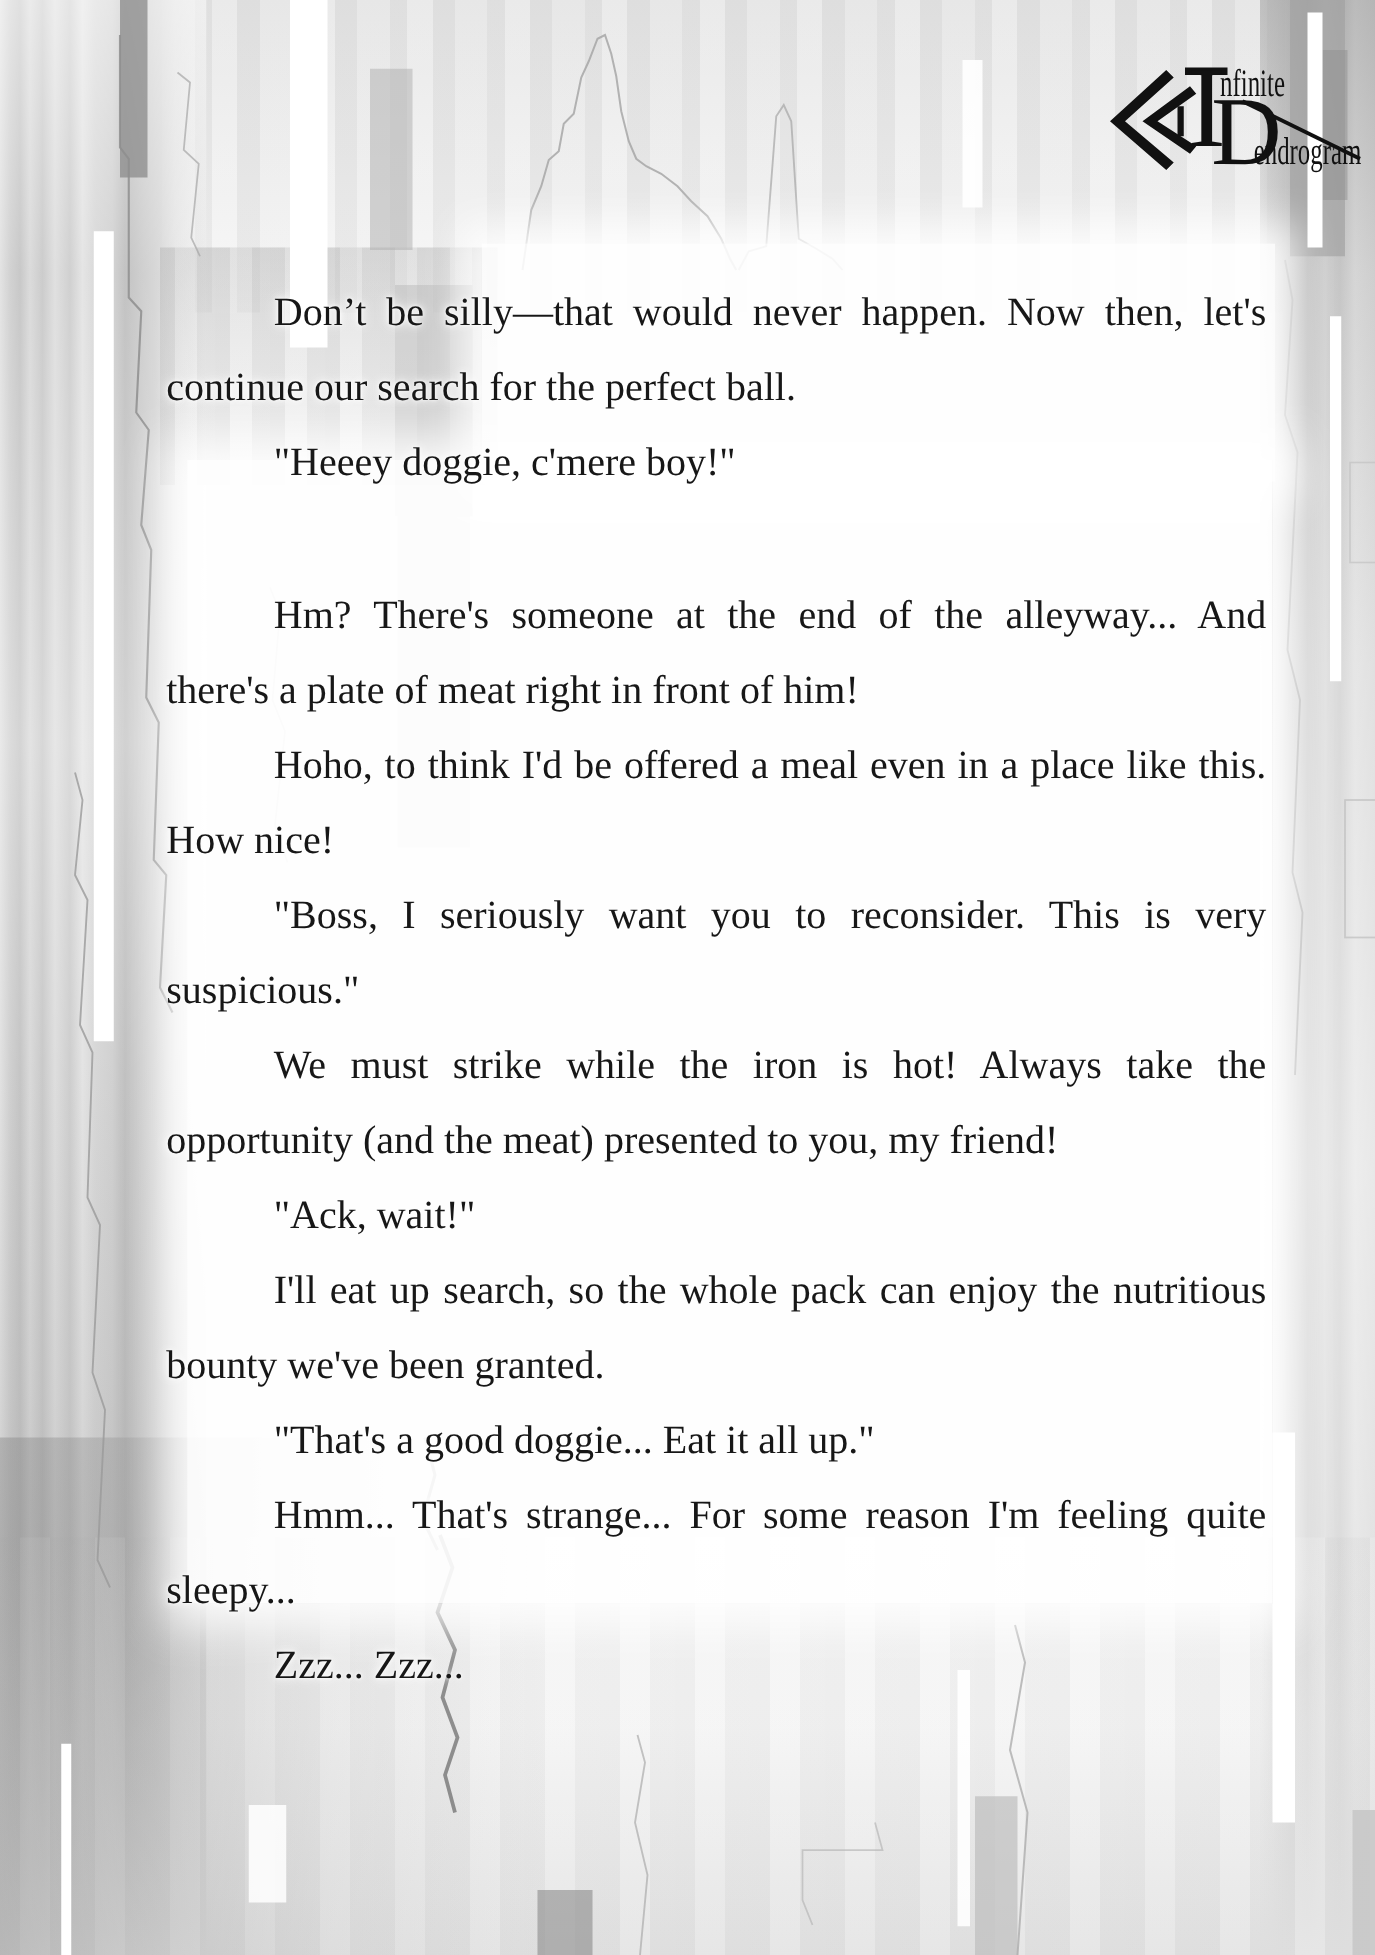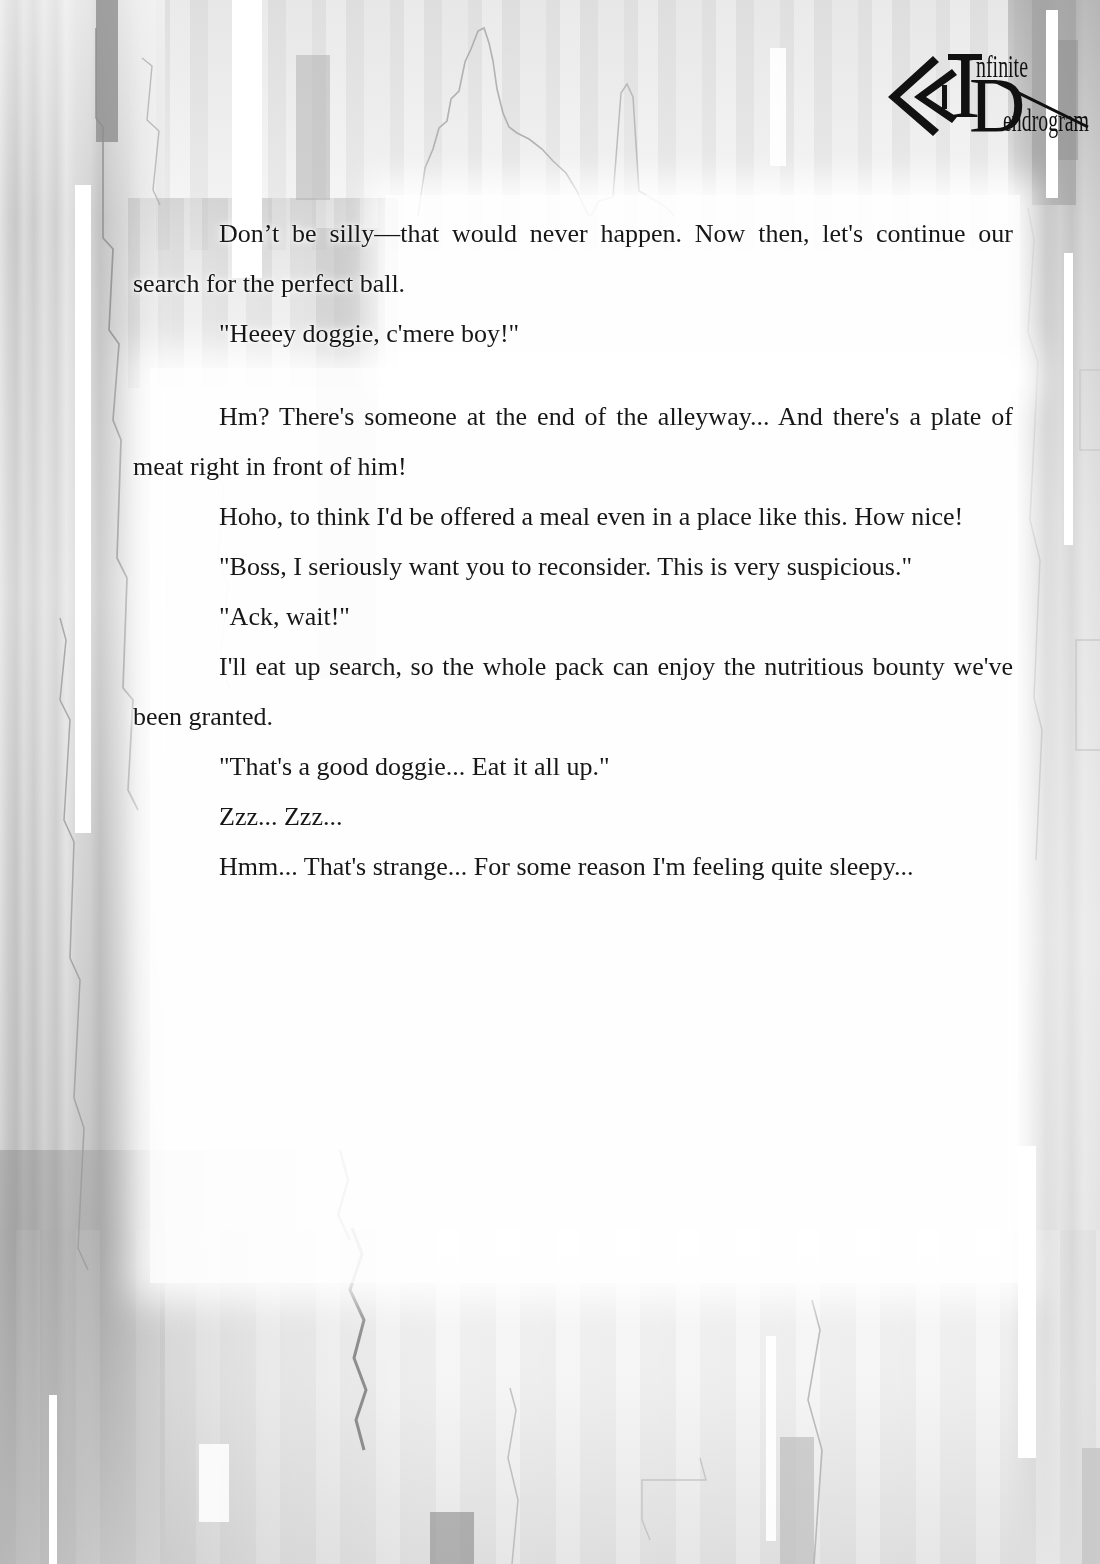--- a/index.html
+++ b/index.html
@@ -77,29 +77,29 @@
     left:150px;top:368px;width:868px;height:915px;
     background:rgba(255,255,255,0.90);
     box-shadow:0 0 34px 18px rgba(255,255,255,0.88);
   }
   .glitch-svg{position:absolute;left:0;top:0;width:1100px;height:1564px;}
   
   .logo{position:absolute;left:876px;top:47px;width:215px;height:95px;}
   .logo svg{width:100%;height:100%;}
   
   .text-block{
-    position:absolute;left:133px;top:209px;width:880px;
-    font-size:26px;line-height:50px;color:#171717;
+    position:absolute;left:133px;top:219px;width:880px;
+    font-size:32px;line-height:60px;color:#171717;
     text-align:justify;
   }
   .para{
     margin:0;text-indent:86px;
     text-shadow:0 0 3px #fff,0 0 7px #fff,0 0 12px #fff;
   }
-  .para.gap-before{margin-top:33px;}
+  .para.gap-before{margin-top:62px;}
 </style>
 </head>
 <body>
 
 <div id="page">
 
   <div class="bg top-strip"></div>
   <div class="bg left-strip"></div>
   <div class="bg right-strip"></div>
   <div class="bg bottom-strip"></div>
@@ -162,20 +162,21 @@
       </g>
     </svg>
   </div>
 
   <main class="text-block">
     <p class="para">Don’t be silly—that would never happen. Now then, let's continue our search for the perfect ball.</p>
     <p class="para">"Heeey doggie, c'mere boy!"</p>
     <p class="para gap-before">Hm? There's someone at the end of the alleyway... And there's a plate of meat right in front of him!</p>
     <p class="para">Hoho, to think I'd be offered a meal even in a place like this. How nice!</p>
     <p class="para">"Boss, I seriously want you to reconsider. This is very suspicious."</p>
+    <p class="para">We must strike while the iron is hot! Always take the opportunity (and the meat) presented to you, my friend!</p>
     <p class="para">"Ack, wait!"</p>
     <p class="para">I'll eat up search, so the whole pack can enjoy the nutritious bounty we've been granted.</p>
     <p class="para">"That's a good doggie... Eat it all up."</p>
+    <p class="para">Hmm... That's strange... For some reason I'm feeling quite sleepy...</p>
     <p class="para">Zzz... Zzz...</p>
-    <p class="para">Hmm... That's strange... For some reason I'm feeling quite sleepy...</p>
   </main>
 
 </div>
 
 </body></html>

